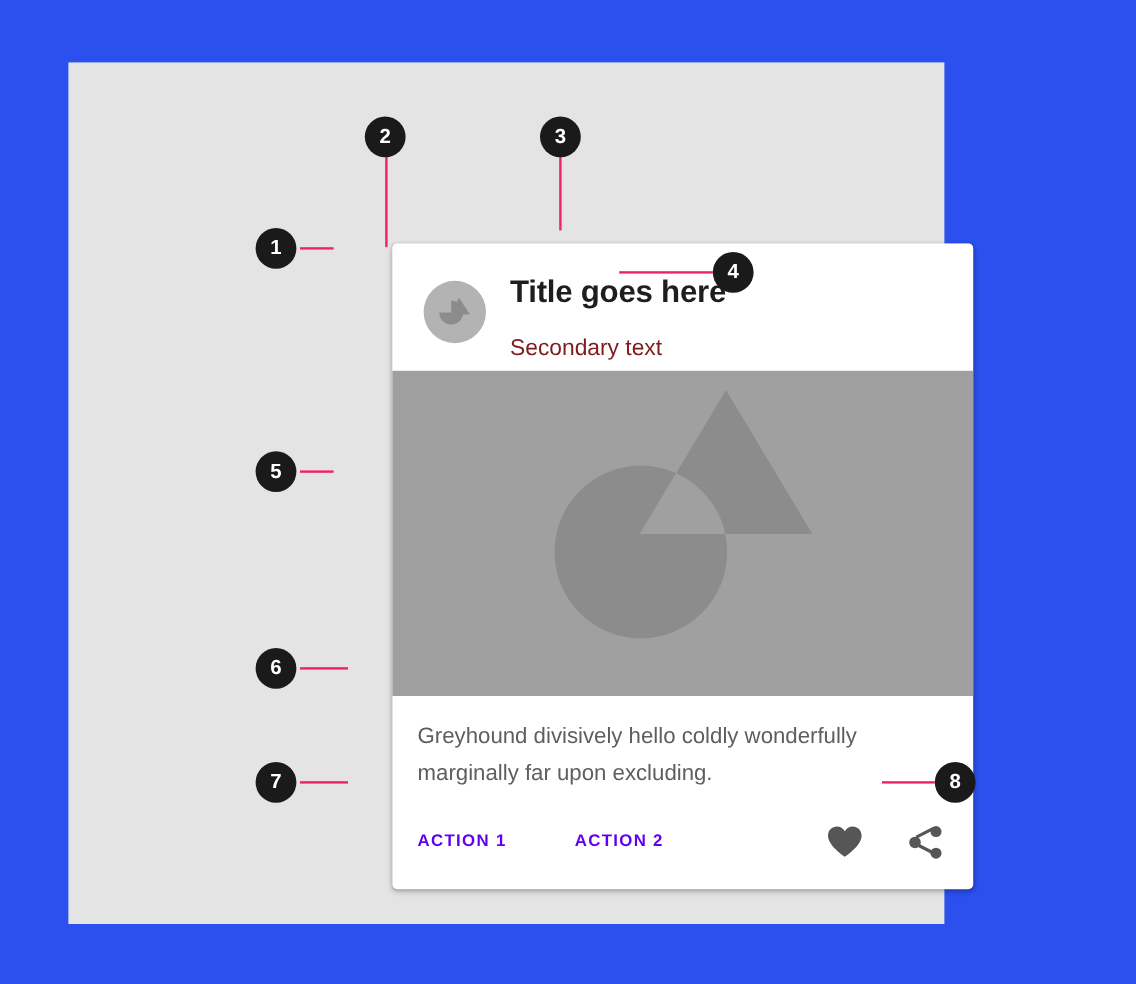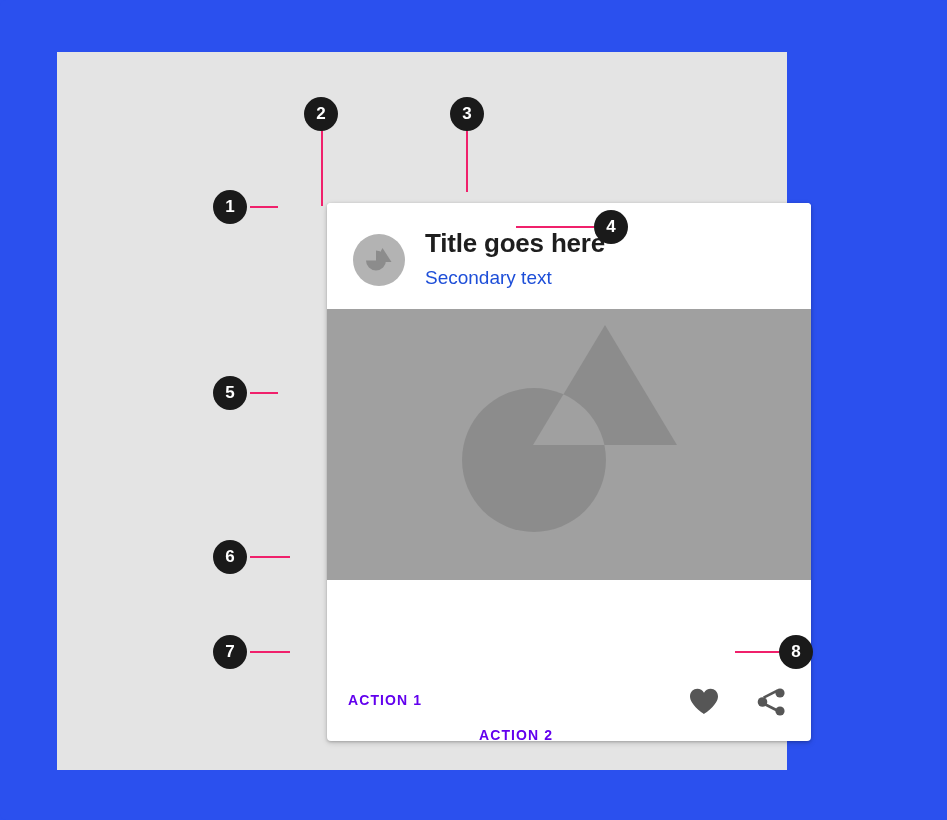--- a/index.html
+++ b/index.html
@@ -76,24 +76,24 @@
     top: 176px;
     font-size: 26px;
     font-weight: bold;
     color: #1E1E1E;
     letter-spacing: -0.2px;
     white-space: nowrap;
   }
   .header-subtitle {
     position: absolute;
     left: 368px;
-    top: 215px;
+    top: 228px;
     font-size: 19px;
     font-weight: normal;
-    color: #1d4ed8;
+    color: #7f1d1d;
     white-space: nowrap;
   }
 
   
   .card-media {
     position: absolute;
     left: 270px;
     top: 257px;
     width: 484px;
     height: 271px;
@@ -120,21 +120,21 @@
     font-weight: bold;
     letter-spacing: 1.1px;
     color: #6200EE;
     background: none;
     border: none;
     padding: 0;
     cursor: pointer;
     font-family: "Liberation Sans", sans-serif;
   }
   #action-1 { left: 291px; }
-  #action-2 { left: 422px; margin-top: 35px; }
+  #action-2 { left: 422px; }
 
   .icon-btn {
     position: absolute;
     top: 636px;
     width: 30px;
     height: 28px;
     cursor: pointer;
   }
   #favorite-btn { left: 632px; }
   #share-btn    { left: 700px; }
@@ -195,20 +195,21 @@
                 <polygon points="278,16 350,136 206,136"></polygon>
               </clipPath>
               <circle cx="207" cy="151" r="72" clip-path="url(#clipTri)"></circle>
             </g>
           </mask>
         </defs>
         <rect x="0" y="0" width="484" height="271" fill="#8C8C8C" mask="url(#xorMask)"></rect>
       </svg>
     </div>
 
+    <div class="card-body">Greyhound divisively hello coldly wonderfully marginally far upon excluding.</div>
 
     <button class="action-btn" id="action-1">ACTION 1</button>
 
     <button class="action-btn" id="action-2">ACTION 2</button>
 
     <div class="icon-btn" id="favorite-btn">
       <svg width="30" height="27" viewBox="0 0 30 27">
         <path d="M15 26 C15 26 1 17 1 8.5 C1 3.8 4.5 0.8 8.3 0.8 C11.2 0.8 13.6 2.4 15 4.8 C16.4 2.4 18.8 0.8 21.7 0.8 C25.5 0.8 29 3.8 29 8.5 C29 17 15 26 15 26 Z" fill="#565656"></path>
       </svg>
     </div>

